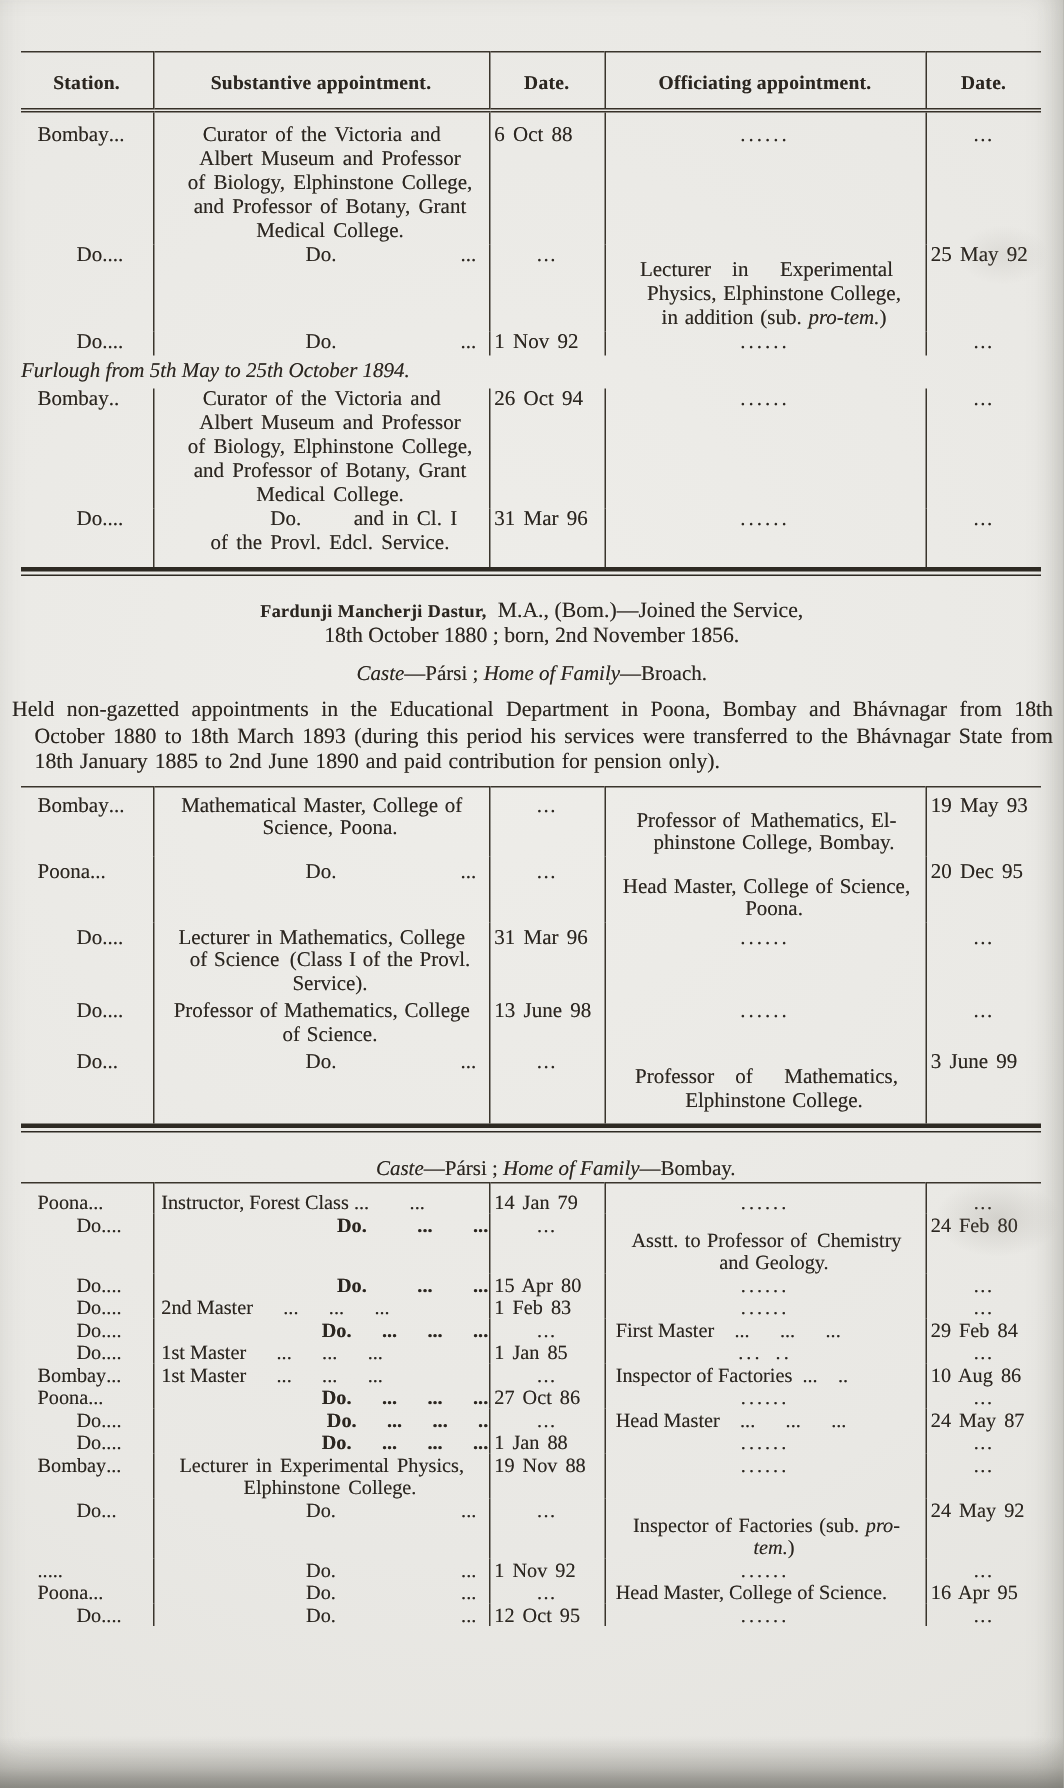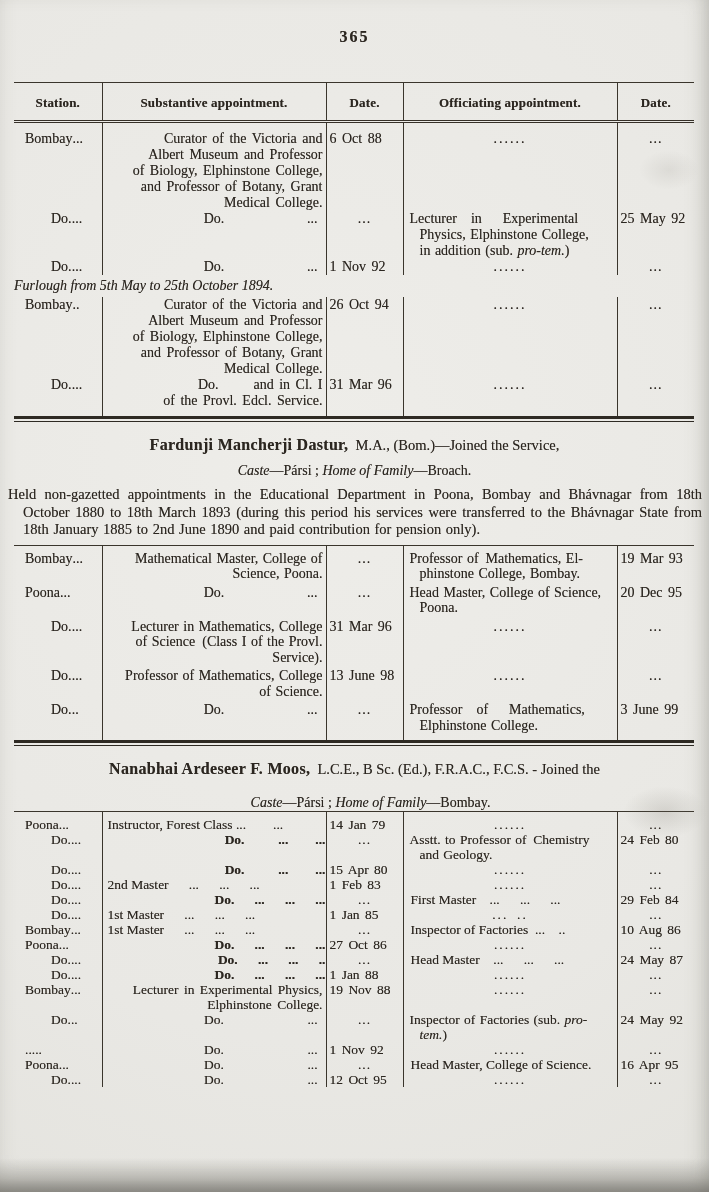--- a/index.html
+++ b/index.html
@@ -35,56 +35,55 @@
   .t td{vertical-align:top;padding:0;font-size:14px;line-height:16px;}
   .t2 td{line-height:15.5px;} .t3 td{font-size:13.5px;line-height:15px;}
 
   tr.first > td{padding-top:8px;}
   .t2 tr.first > td, .t3 tr.first > td{padding-top:5px;}
   tr.g > td{padding-top:3px;}
   tr.last > td{padding-bottom:7px;}
 
   td.st .stw{display:flex;padding:0 7px 0 11px;}
   tr.dsh td.st .stn{padding-left:26px;}
-  td.sub.subp span{display:block;text-align:right;word-spacing:2px;padding:0 3px 0 15px;text-indent:-11px;}
+  td.sub.subp span{display:block;text-align:center;word-spacing:2px;padding:0 3px 0 15px;text-indent:-11px;}
   .t2 td.sub.subp span{word-spacing:1px;}
   td.sub.subl span{display:block;padding:0 2px 0 5px;white-space:nowrap;overflow:hidden;}
   td.sub.subcc{text-align:right;font-weight:bold;}
   td.sub.subc2{position:relative;text-align:center;}
   td.sub.subc2 .dotr{position:absolute;right:8px;top:inherit;}
   td.d1, td.d2{white-space:nowrap;}
   td.d1 span, td.d2 span{display:block;padding-left:3px;word-spacing:2px;}
   td.d1.c, td.d2.c{text-align:center;}
   td.d1.c span, td.d2.c span{padding-left:0;letter-spacing:1px;}
   td.off.offc{text-align:center;letter-spacing:2px;}
-  td.off.offp span{display:block;text-align:left;padding:0 4px 0 16px;text-indent:-10px;word-spacing:1px;}
+  td.off.offp span{display:block;text-align:center;padding:0 4px 0 16px;text-indent:-10px;word-spacing:1px;margin-top:10px;}
   td.off.offl span{display:block;padding-left:7px;white-space:nowrap;overflow:hidden;}
   td.note-cell{font-style:italic;font-size:14px;padding:2px 0 2px 0;line-height:18px;}
   .t3 td.note-cell{font-size:13.5px;}
 
   .rule-thick{width:680px;margin:0 0 0 14px;height:2px;border-top:3px solid #2e2a23;border-bottom:1px solid #2e2a23;}
 
   .sect-head{text-align:center;}
   .hline1{margin-top:14px;font-size:14.5px;line-height:18px;}
-  .hname{font-weight:bold;font-size:16px;letter-spacing:.3px;}
+  .hname{font-weight:bold;font-size:12px;letter-spacing:.3px;}
   .hline2{font-size:14.5px;line-height:17px;}
   .caste{margin-top:8px;font-size:14px;line-height:17px;}
   .para{font-size:14.5px;line-height:17.5px;text-align:justify;margin:7px 7px 6px 8px;
         padding-left:15px;text-indent:-15px;word-spacing:1px;}
   .t2{margin-top:4px;} .t3{margin-top:8px;}
   .sp-b{margin-top:16px;margin-left:32px;}
 </style>
 </head>
 <body>
 
 <div class="page">
   <div class="smudge"></div>
   <div class="smudge2"></div>
 
-  <div class="pageno">365</div>
 
   <table class="t t1">
     <colgroup>
         <col class="c-st">
         <col class="c-sub">
         <col class="c-d1">
         <col class="c-off">
         <col class="c-d2">
       </colgroup>
     <thead>
@@ -187,20 +186,21 @@
         <td class="d2 c">
             <span>...</span>
           </td>
       </tr>
     </tbody>
   </table>
   <div class="rule-thick"></div>
 
   <div class="sect-head">
     <div class="hline1"><span class="hname">Fardunji Mancherji Dastur,</span><span class="hrest"> M.A., (Bom.)—Joined the Service,</span></div>
+    <div class="hline2">18th October 1880 ; born, 2nd November 1856.</div>
     <div class="caste"><i>Caste</i>—Pársi ; <i>Home of Family</i>—Broach.</div>
   </div>
   <p class="para">Held non-gazetted appointments in the Educational Department in Poona, Bombay and Bhávnagar from 18th October 1880 to 18th March 1893 (during this period his services were transferred to the Bhávnagar State from 18th January 1885 to 2nd June 1890 and paid contribution for pension only).</p>
 
   <table class="t t2">
     <colgroup>
         <col class="c-st">
         <col class="c-sub">
         <col class="c-d1">
         <col class="c-off">
@@ -217,21 +217,21 @@
         <td class="sub subp">
             <span>Mathematical Master, College of<br>Science, Poona.</span>
           </td>
         <td class="d1 c">
             <span>...</span>
           </td>
         <td class="off offp">
             <span>Professor of Mathematics, El-<br>phinstone College, Bombay.</span>
           </td>
         <td class="d2">
-            <span>19 Mar 93</span>
+            <span>19 May 93</span>
           </td>
       </tr>
       <tr class="g">
         <td class="st">
             <span class="stw">
               <span class="stn">Poona</span>
               <span class="std">...</span>
             </span>
           </td>
         <td class="sub subc2"><span class="doc">Do.</span><span class="dotr">...</span></td>
@@ -297,21 +297,20 @@
           </td>
         <td class="d2">
             <span>3 June 99</span>
           </td>
       </tr>
     </tbody>
   </table>
   <div class="rule-thick"></div>
 
   <div class="sect-head">
-    <div class="hline1"><span class="hname">Nanabhai Ardeseer F. Moos,</span><span class="hrest"> L.C.E., B Sc. (Ed.), F.R.A.C., F.C.S. - Joined the</span></div>
     <div class="caste sp-b"><i>Caste</i>—Pársi ; <i>Home of Family</i>—Bombay.</div>
   </div>
 
   <table class="t t3">
     <colgroup>
         <col class="c-st">
         <col class="c-sub">
         <col class="c-d1">
         <col class="c-off">
         <col class="c-d2">

